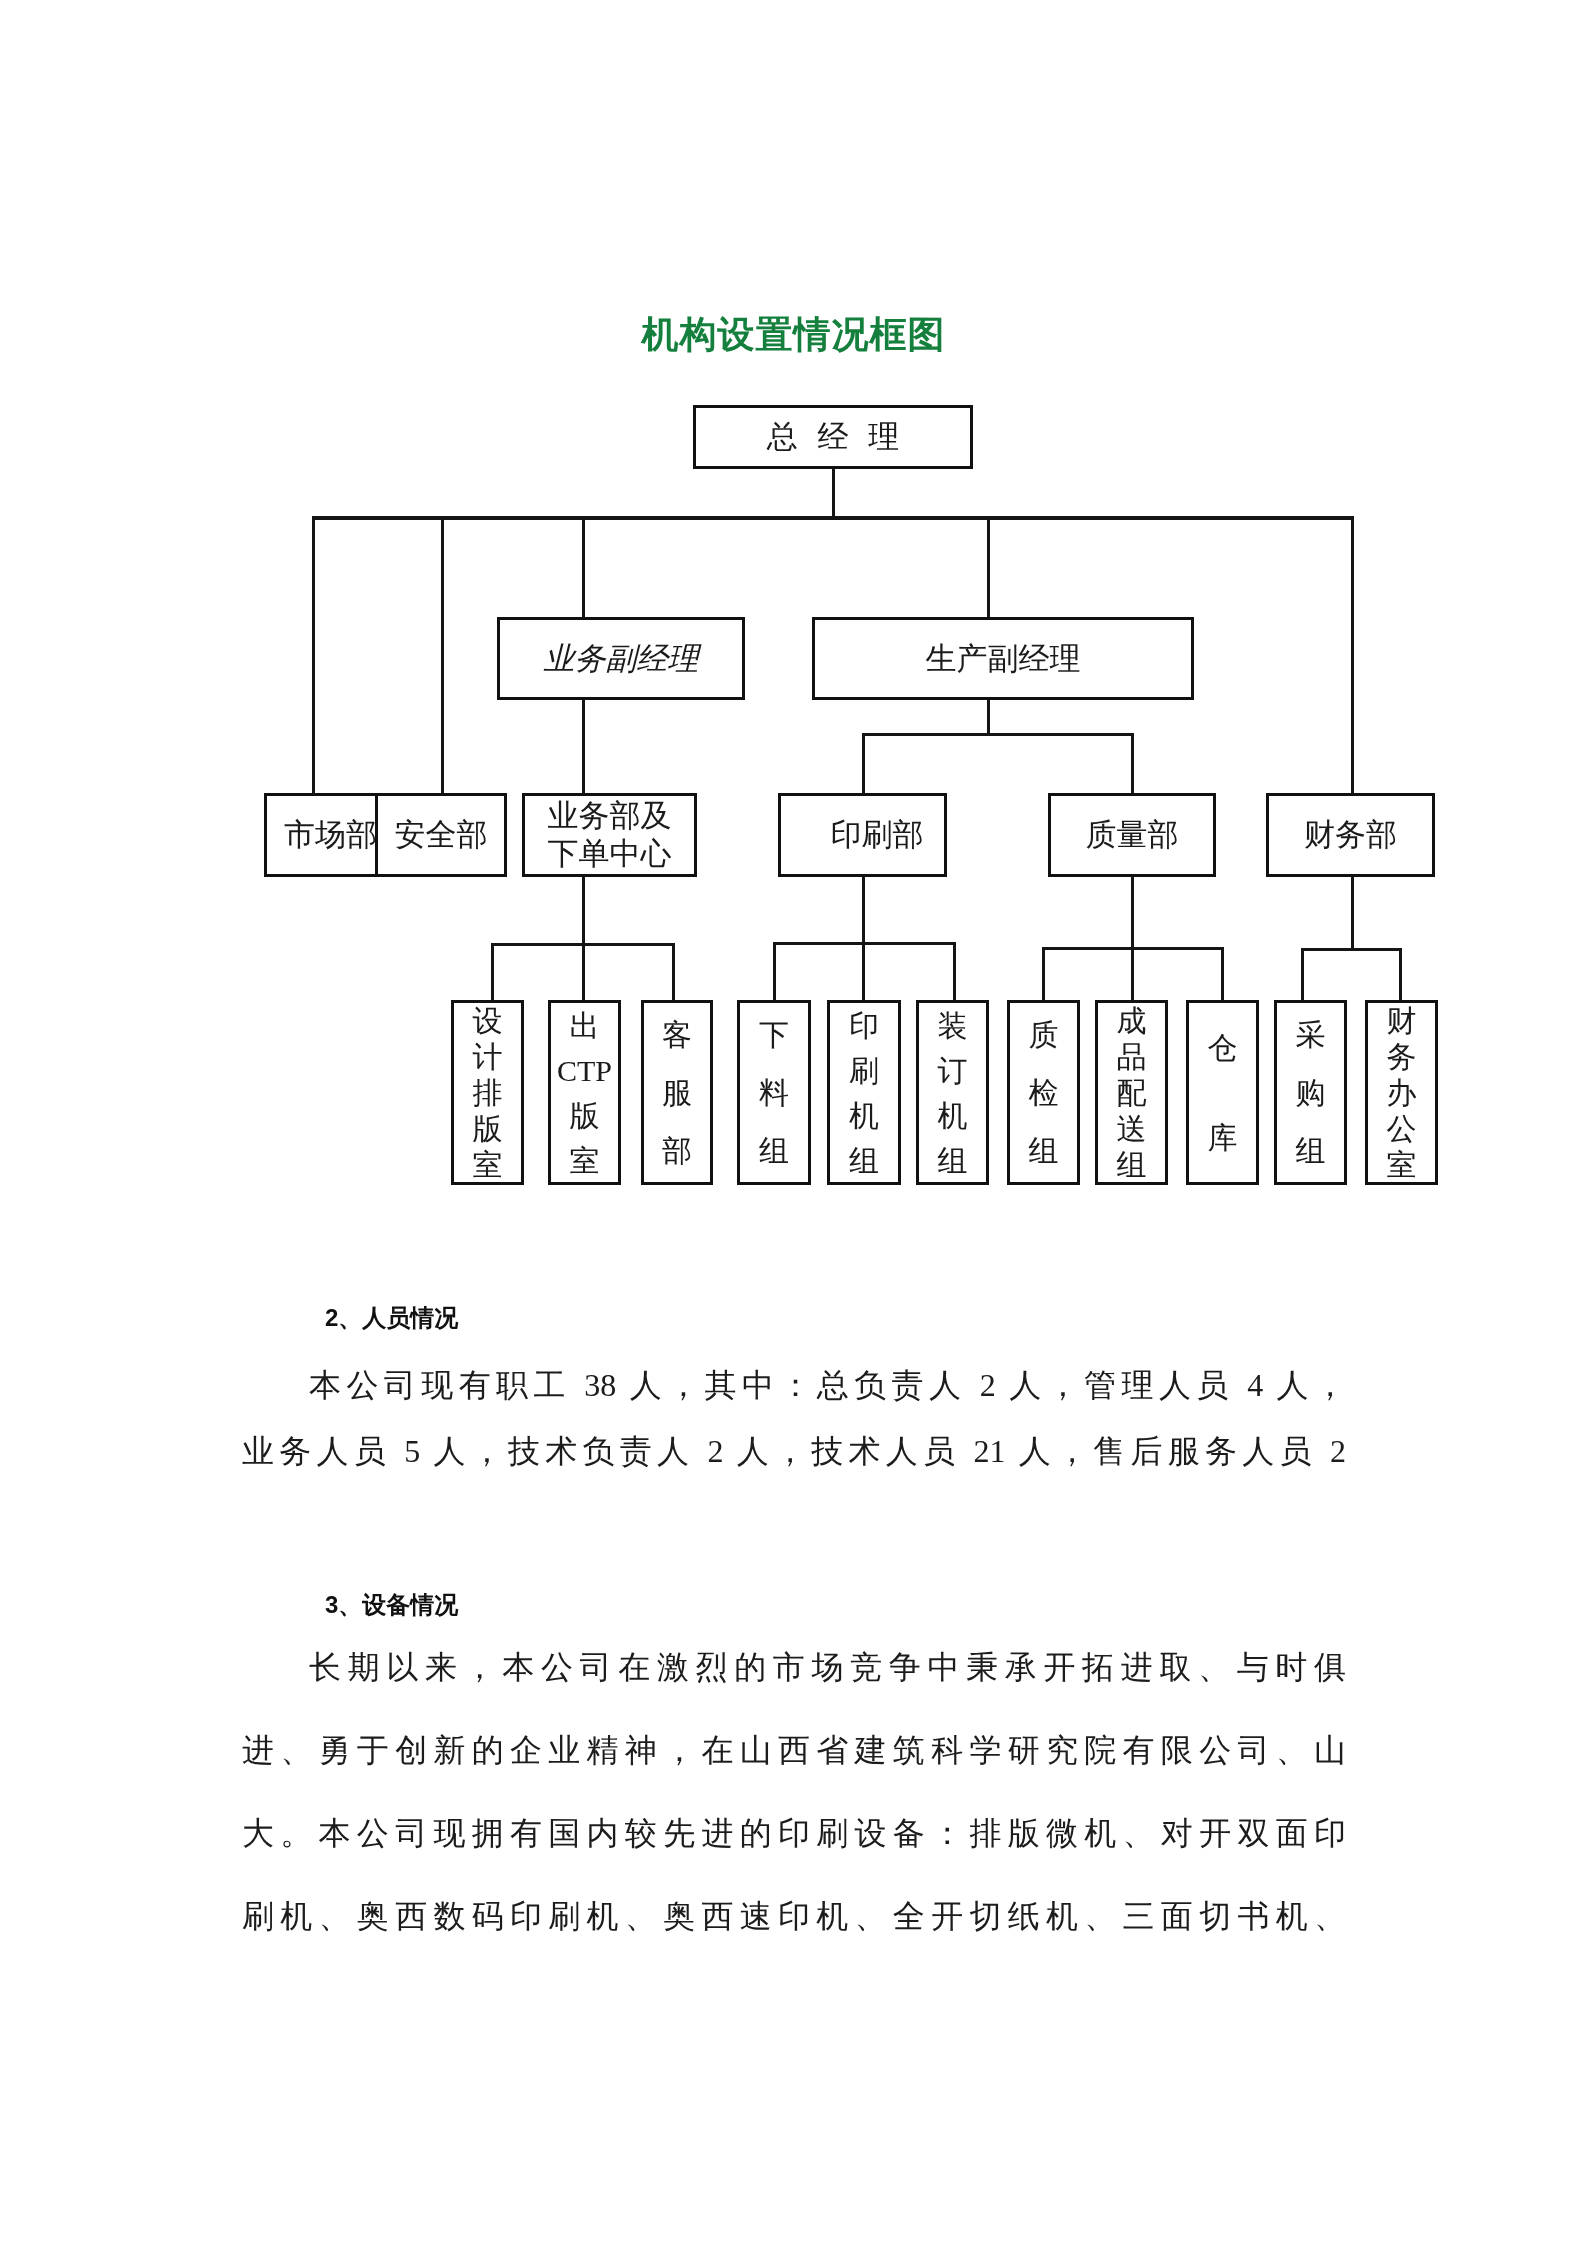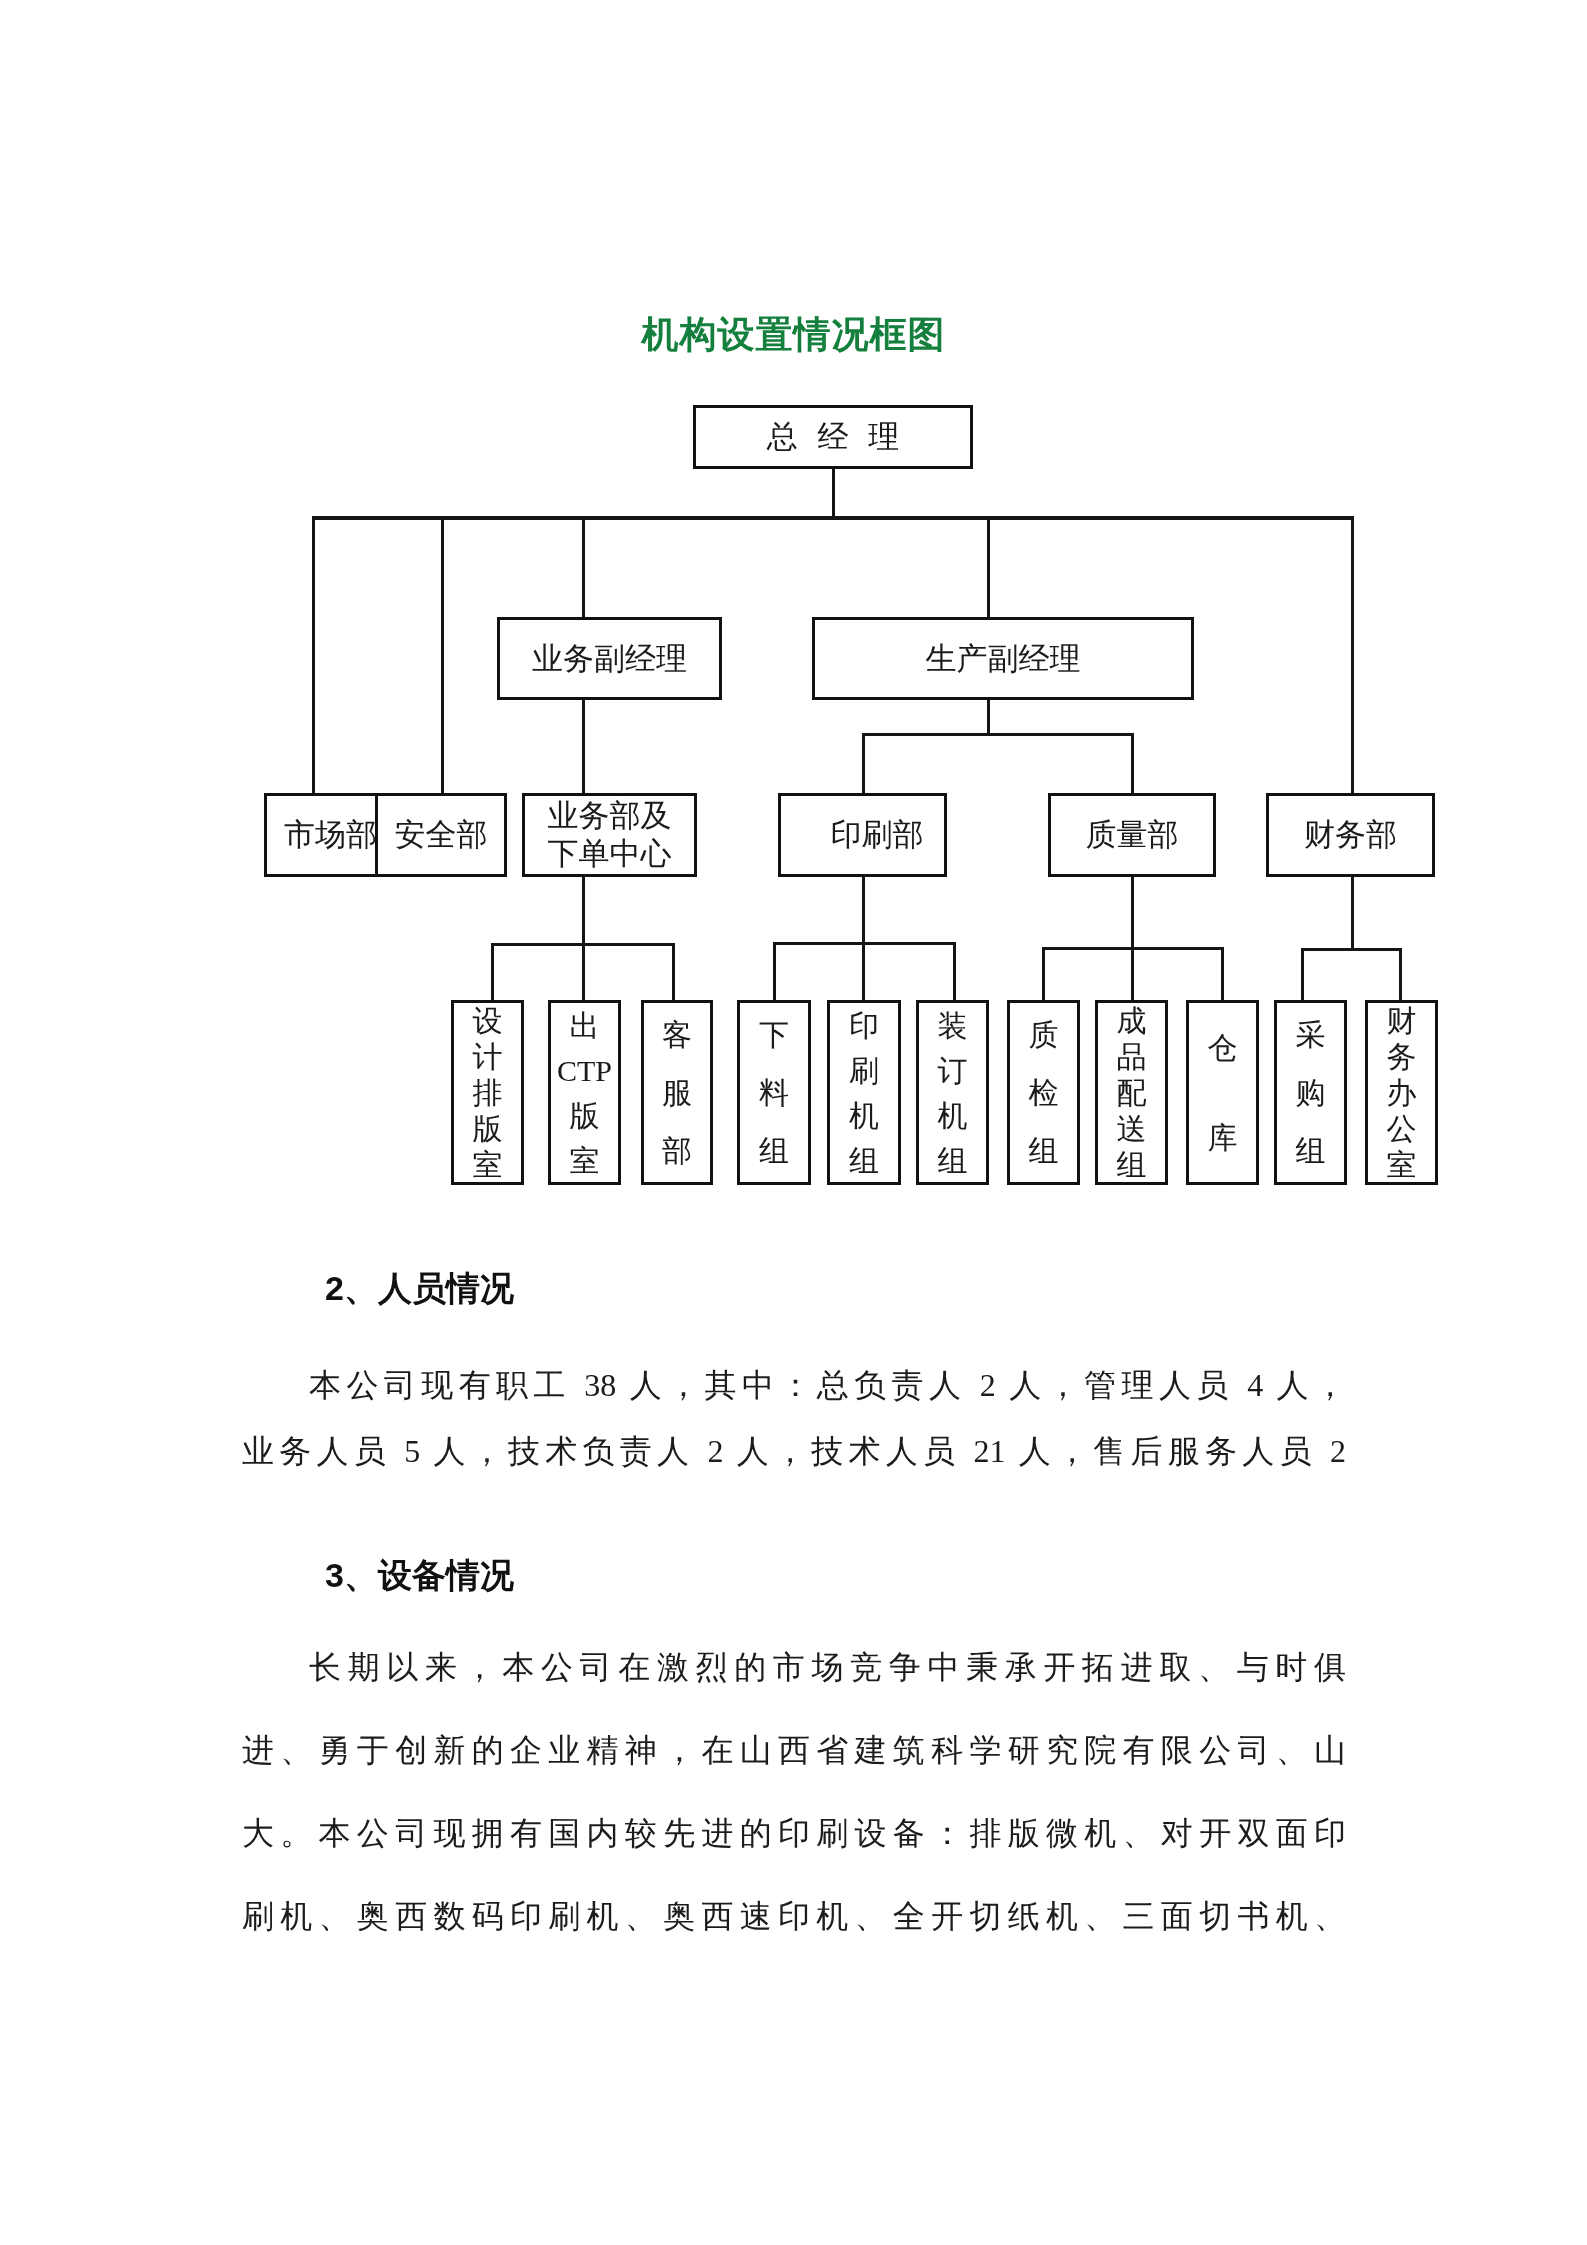--- a/index.html
+++ b/index.html
@@ -15,21 +15,21 @@
     font-weight:bold;font-size:37px;letter-spacing:1px;color:#15803d;
   }
   
   .node{
     position:absolute;box-sizing:border-box;border:3px solid #111;background:#fff;
     display:flex;align-items:center;justify-content:center;text-align:center;
     font-size:31px;color:#1b1b1b;white-space:pre-line;
   }
   .ln{position:absolute;background:#151515;}
   #b-gm{left:693px;top:405px;width:280px;height:64px;word-spacing:12px;}
-  #b-bizvp{left:497px;top:617px;width:225px;height:83px;}
+  #b-bizvp{left:497px;top:617px;width:248px;height:83px;font-style:italic;}
   #b-prodvp{left:792px;top:617px;width:382px;height:83px;margin-left:20px;}
   #b-market{left:229px;top:793px;width:133px;height:84px;margin-left:35px;}
   #b-safety{left:375px;top:793px;width:132px;height:84px;}
   #b-order{left:522px;top:793px;width:175px;height:84px;line-height:38px;}
   #b-print{left:778px;top:793px;width:169px;height:84px;padding-left:29px;}
   #b-quality{left:1048px;top:793px;width:168px;height:84px;}
   #b-finance{left:1266px;top:793px;width:169px;height:84px;}
   .vbox{font-size:30px;}
   .lines-2{line-height:90px;}
   .lines-3{line-height:58px;}
@@ -43,21 +43,21 @@
   #b-binding{left:916px;top:1000px;width:73px;height:185px;}
   #b-qc{left:1007px;top:1000px;width:73px;height:185px;}
   #b-delivery{left:1095px;top:1000px;width:73px;height:185px;}
   #b-warehouse{left:1186px;top:1000px;width:73px;height:185px;}
   #b-purchasing{left:1274px;top:1000px;width:73px;height:185px;}
   #b-finoffice{left:1365px;top:1000px;width:73px;height:185px;}
   
   .sec-heading{
     position:absolute;left:325px;
     font-family:"Liberation Sans","DejaVu Sans",sans-serif;
-    font-weight:bold;font-size:34px;color:#111;
+    font-weight:bold;font-size:24px;color:#111;margin-top:36px;
   }
   #h-sec2{top:1266px;}
   #h-sec3{top:1553px;}
   .para{position:absolute;left:242px;width:1104px;font-size:32px;color:#1c1c1c;}
   #para2{top:1352px;}
   #para2 .tline{line-height:66px;height:66px;}
   #para3{top:1626px;}
   #para3 .tline{line-height:83px;height:83px;}
   .tline{overflow:hidden;}
   .indent{text-indent:67px;}

